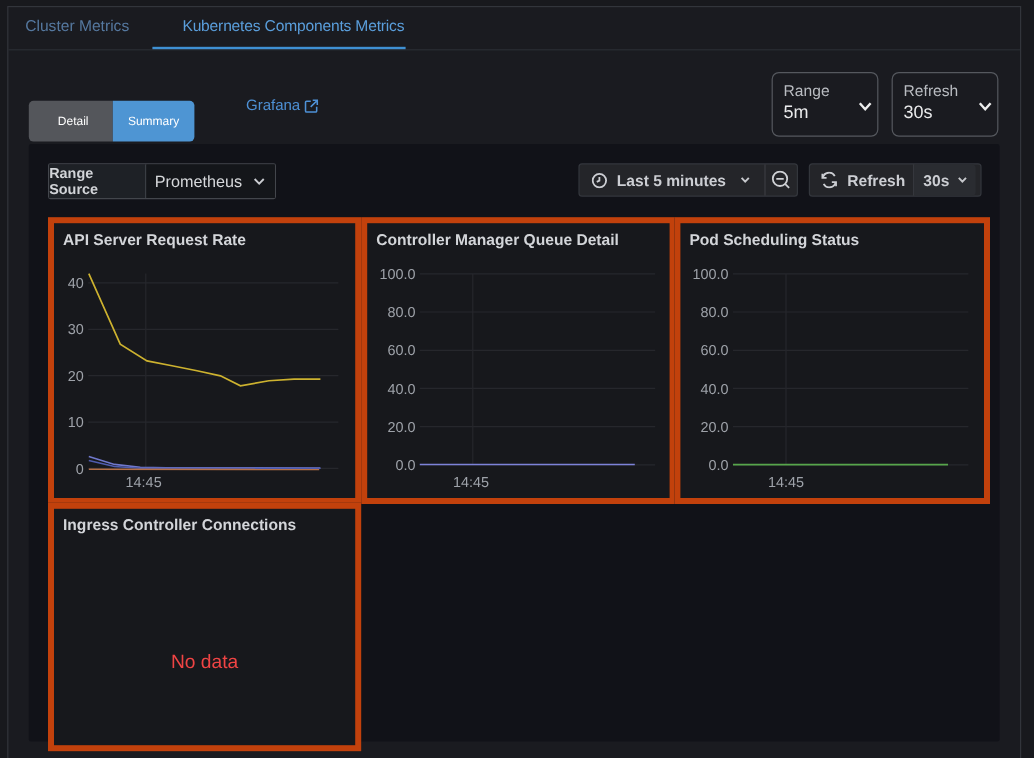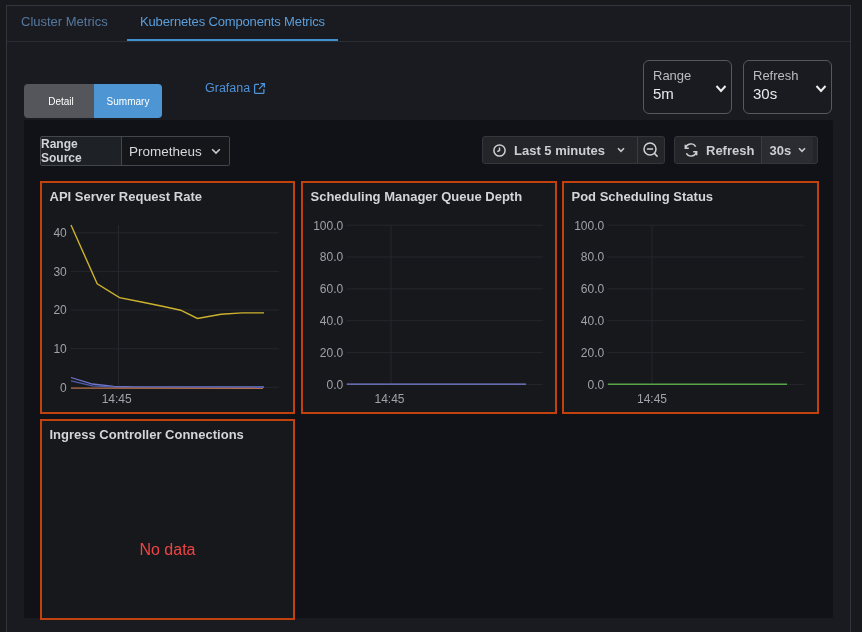--- a/index.html
+++ b/index.html
@@ -1,40 +1,40 @@
 <!DOCTYPE html>
 <html><head>
 <meta charset="utf-8">
 <style>
   html,body{margin:0;padding:0;}
   body{width:862px;height:632px;background:#18191d;font-family:"Liberation Sans",sans-serif;overflow:hidden;position:relative;}
   .abs{position:absolute;}
   .page{left:6px;top:5px;width:843px;height:640px;border:1px solid #32353b;background:#1a1b20;}
   .tabborder{left:7px;top:40.5px;width:843px;height:1px;background:#2a2d33;}
   .tab1{left:21px;top:14px;font-size:13px;color:#55789f;}
-  .tab2{left:140px;top:14px;font-size:13px;color:#5a9edb;letter-spacing:-0.15px;}
+  .tab2{left:152px;top:14px;font-size:13px;color:#5a9edb;letter-spacing:-0.15px;}
   .underline{left:127px;top:38.8px;width:211px;height:2px;background:#3f90d3;}
   .btn{top:68px;height:34px;color:#fff;font-size:10px;display:flex;align-items:center;justify-content:center;margin-top:16px;}
   .btn-detail{left:24px;width:70px;background:#54565b;border-radius:4px 0 0 4px;text-indent:4px;}
   .btn-summary{left:94px;width:68px;background:#4e95d3;border-radius:0 4px 4px 0;}
   .grafana{left:205px;top:81px;font-size:12.5px;color:#4e91d6;display:flex;align-items:center;gap:3px;}
   .selbox{top:59.5px;width:87px;height:52px;border:1px solid #55585e;border-radius:6px;background:#1a1b20;}
   .selbox .lab{position:absolute;left:9px;top:7px;font-size:13px;color:#b9bcc1;}
   .selbox .val{position:absolute;left:9px;top:24px;font-size:15px;color:#e9eaeb;}
   .selbox svg{position:absolute;right:4px;top:23px;}
   .container{left:24px;top:120px;width:809px;height:498px;background:#111218;border-radius:2px;}
   .dsgroup{left:40px;top:136px;width:188px;height:28px;border:1px solid #43464c;border-radius:2px;display:flex;}
   .dslabel{width:80px;background:#1e2126;border-right:1px solid #43464c;color:#d2d4d8;font-size:12px;font-weight:bold;display:flex;align-items:center;justify-content:center;}
   .dsval{flex:1;background:#14161a;color:#d6d8db;font-size:13.5px;display:flex;align-items:center;padding-left:7px;}
   .dsval svg{margin-left:auto;margin-right:8px;}
   .ctlgroup{top:136px;height:26px;background:#242529;border:1px solid #33363c;border-radius:3px;display:flex;align-items:center;color:#ccced3;font-size:13px;font-weight:bold;}
   .timegroup{left:482px;width:181px;}
   .refgroup{left:674px;width:142px;}
   .vdiv{width:1px;align-self:stretch;background:#3a3c42;}
-  .panel{background:#17181c;border:2px solid #c2410c;}
+  .panel{background:#17181c;border:5px solid #c2410c;}
   .p1{left:40px;top:181px;width:251px;height:229px;}
   .p2{left:301px;top:181px;width:252px;height:229px;}
   .p3{left:562px;top:181px;width:253px;height:229px;}
   .p4{left:40px;top:419px;width:251px;height:197px;}
   .ptitle{position:absolute;left:7.5px;top:6px;font-size:13px;font-weight:bold;color:#d3d5d9;}
   .nodata{position:absolute;left:0;top:120px;width:100%;text-align:center;font-size:16px;color:#ef4444;}
   svg text{font-family:"Liberation Sans",sans-serif;}
 </style>
 </head>
 <body>
@@ -127,21 +127,21 @@
     </g>
     <text x="74.7" y="219.9" fill="#9ea2a9" font-size="12" text-anchor="middle">14:45</text>
     <polyline fill="none" stroke="#7078cc" stroke-width="1.3" points="29,194.5 50.4,201 71.9,203.3 93.3,203.8 222,204"></polyline>
     <polyline fill="none" stroke="#4f5cae" stroke-width="1.2" points="29,197.8 50.4,202.8 71.9,204.2 222,204.3"></polyline>
     <polyline fill="none" stroke="#b56f47" stroke-width="1.3" points="29,205.1 221,205.3"></polyline>
     <polyline fill="none" stroke="#cdb22f" stroke-width="1.4" points="29,42 55.2,100.8 77.5,114.7 98.3,118.8 119.2,123 138.7,127.2 155.4,135.5 179.1,131.3 200,129.9 222,129.9"></polyline>
   </svg>
 </div>
 
 <div class="abs panel p2">
-  <div class="ptitle">Scheduling Manager Queue Depth</div>
+  <div class="ptitle">Controller Manager Queue Detail</div>
   <svg width="252" height="227" viewBox="0 0 252 227">
     <g stroke="#26272c" stroke-width="1">
       <line x1="43.8" y1="42.2" x2="240" y2="42.2"></line>
       <line x1="43.8" y1="74" x2="240" y2="74"></line>
       <line x1="43.8" y1="105.9" x2="240" y2="105.9"></line>
       <line x1="43.8" y1="137.7" x2="240" y2="137.7"></line>
       <line x1="43.8" y1="169.6" x2="240" y2="169.6"></line>
       <line x1="43.8" y1="201.4" x2="240" y2="201.4"></line>
       <line x1="88" y1="42.2" x2="88" y2="201.4"></line>
     </g>

